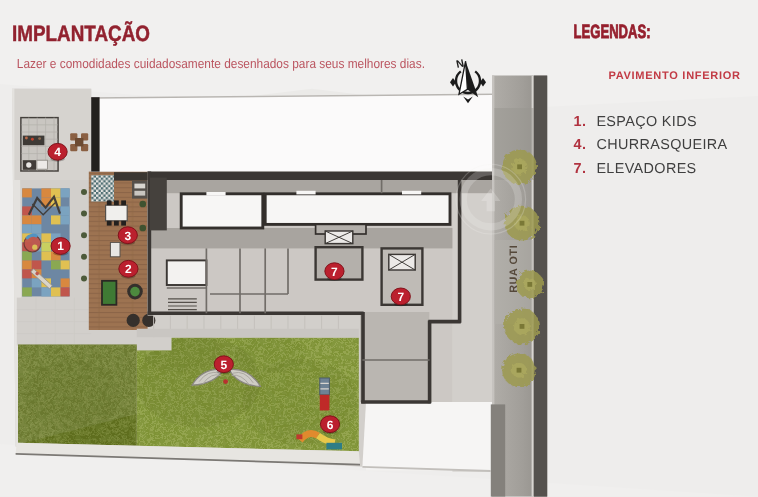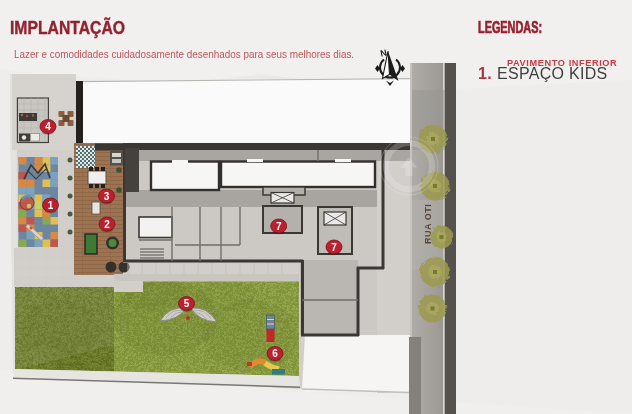--- a/index.html
+++ b/index.html
@@ -1,20 +1,20 @@
 <!DOCTYPE html>
 <html><head><meta charset="utf-8">
 <style>
 html,body{margin:0;padding:0;width:632px;height:414px;overflow:hidden;background:#eeedec;font-family:"Liberation Sans",sans-serif;}
 #stage{position:relative;width:632px;height:414px;}
 .title{position:absolute;left:10px;top:17px;color:#92222f;font-size:18.5px;font-weight:bold;-webkit-text-stroke:0.4px #92222f;transform:scaleX(0.85);transform-origin:left;}
 .sub{position:absolute;left:14px;top:48px;color:#bb5560;font-size:11px;transform:scaleX(0.90);transform-origin:left;}
 .leg{position:absolute;left:478px;top:19px;color:#96202e;font-size:16px;font-weight:bold;-webkit-text-stroke:0.7px #96202e;transform:scaleX(0.68);transform-origin:left;}
 .pav{position:absolute;left:478px;top:58px;color:#c23b45;font-size:9.2px;font-weight:bold;letter-spacing:0.6px;padding-left:29px;}
-.items{position:absolute;left:478px;top:64px;font-size:16px;color:#3f3f3f;letter-spacing:0.3px;}
+.items{position:absolute;left:478px;top:92px;font-size:12px;color:#3f3f3f;letter-spacing:0.3px;}
 .items div{height:19.4px;line-height:19.4px;}
 .items b{color:#b13340;display:inline-block;width:19px;}
 </style></head><body>
 <div id="stage">
 <svg width="632" height="414" viewBox="0 0 632 414" style="position:absolute;left:0;top:0">
 <defs>
 <filter id="rough" x="-30%" y="-30%" width="160%" height="160%">
   <feTurbulence type="fractalNoise" baseFrequency="0.35" numOctaves="3" seed="3" result="n"></feTurbulence>
   <feDisplacementMap in="SourceGraphic" in2="n" scale="5"></feDisplacementMap>
 </filter>
@@ -375,13 +375,15 @@
 <path d="M 326 247 a 8 7 0 1 1 16 0 a 8 7 0 1 1 -16 0" fill="#bb202e" stroke="#7e1018" stroke-width="0.8"></path>
 <text x="334" y="250.6" font-size="10" font-weight="bold" fill="#fff" text-anchor="middle" font-family="Liberation Sans, sans-serif">7</text>
 </g>
 </svg>
 <div class="title">IMPLANTAÇÃO</div>
 <div class="sub">Lazer e comodidades cuidadosamente desenhados para seus melhores dias.</div>
 <div class="leg">LEGENDAS:</div>
 <div class="pav">PAVIMENTO INFERIOR</div>
 <div class="items">
 <div><b>1.</b>ESPAÇO KIDS</div>
+<div><b>4.</b>CHURRASQUEIRA</div>
+<div><b>7.</b>ELEVADORES</div>
 </div>
 </div>
 </body></html>

